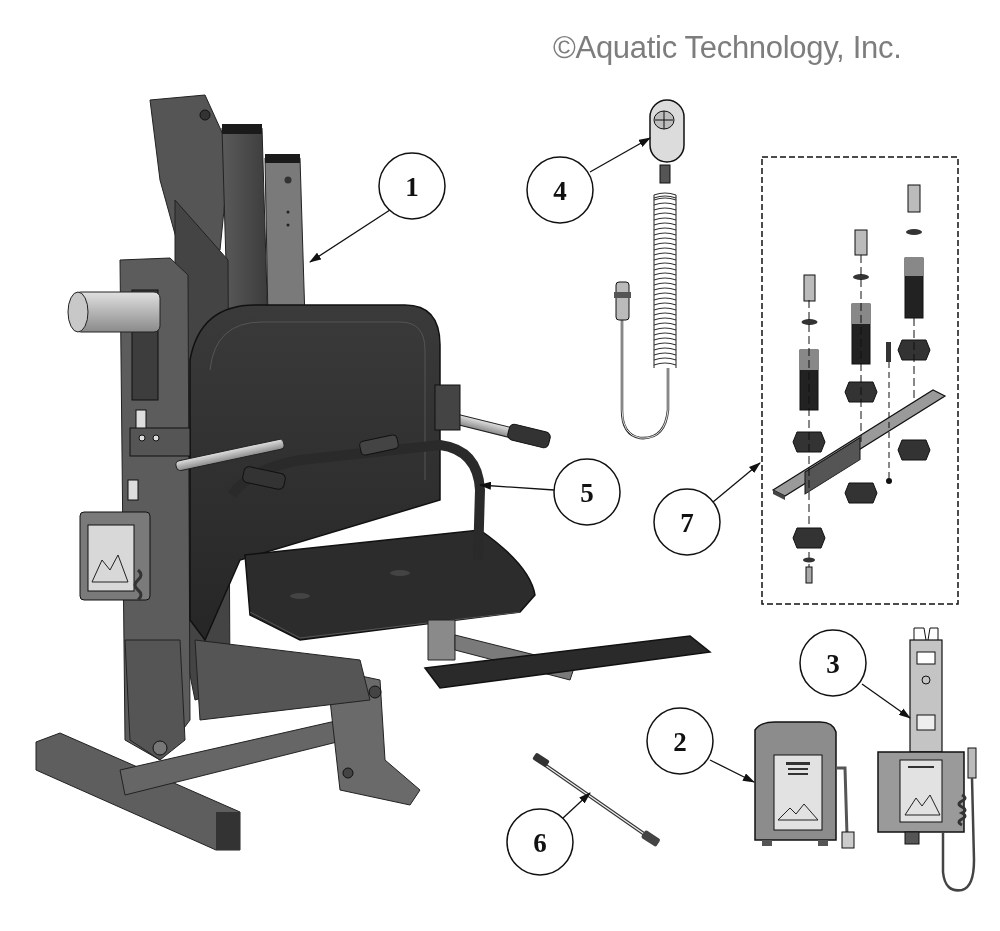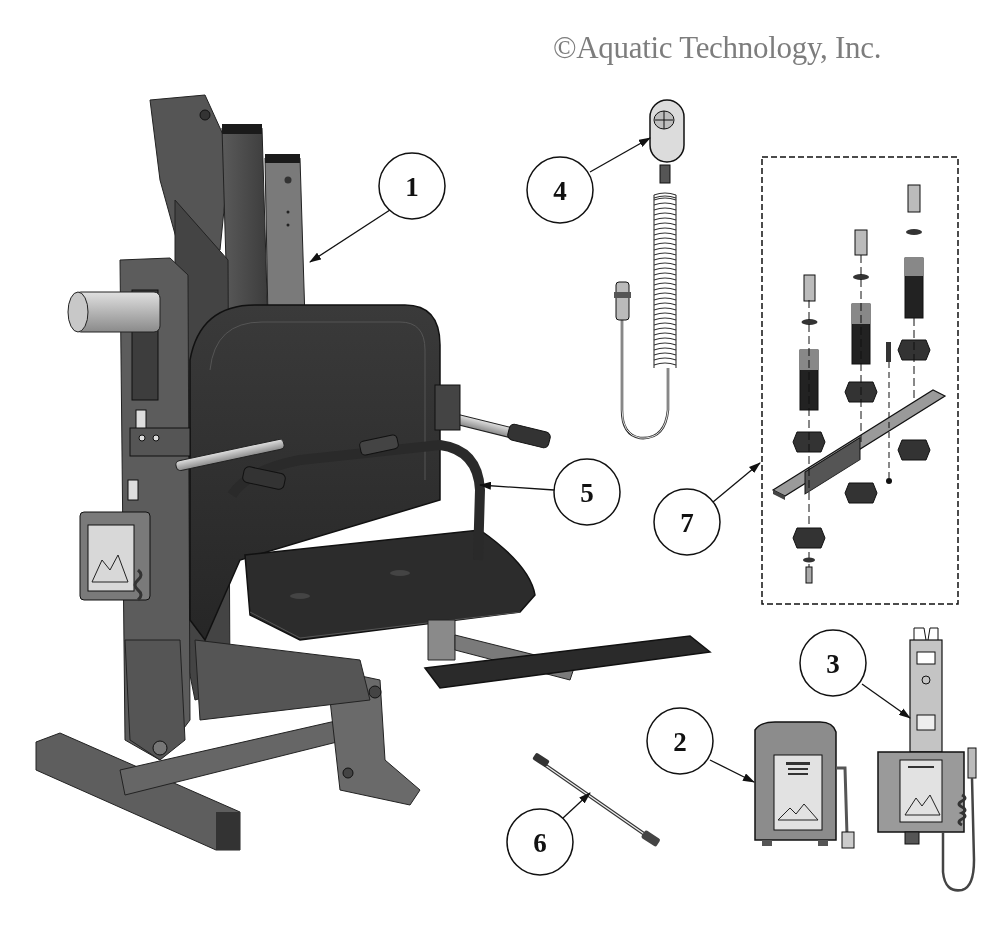--- a/index.html
+++ b/index.html
@@ -1,19 +1,19 @@
 <!DOCTYPE html>
 <html><head>
 <meta charset="utf-8">
 <style>
   html, body { margin: 0; padding: 0; background: #ffffff; }
   body { width: 1000px; height: 931px; position: relative; overflow: hidden; font-family: "Liberation Sans", sans-serif; }
   .copyright {
     position: absolute; left: 553px; top: 30px; font-size: 31px; color: #7d7d7d;
-    font-family: Liberation Serif, serif; letter-spacing: -0.3px; white-space: nowrap;
+    font-family: Liberation Sans, sans-serif; letter-spacing: -0.3px; white-space: nowrap;
   }
   svg#diagram { position: absolute; left: 0; top: 0; }
   .callout-num { font-family: "Liberation Serif", serif; font-weight: bold; font-size: 27px; fill: #111; }
 </style>
 </head>
 <body>
 
 <div class="copyright">©Aquatic Technology, Inc.</div>
 
 <svg id="diagram" width="1000" height="931" viewBox="0 0 1000 931">

